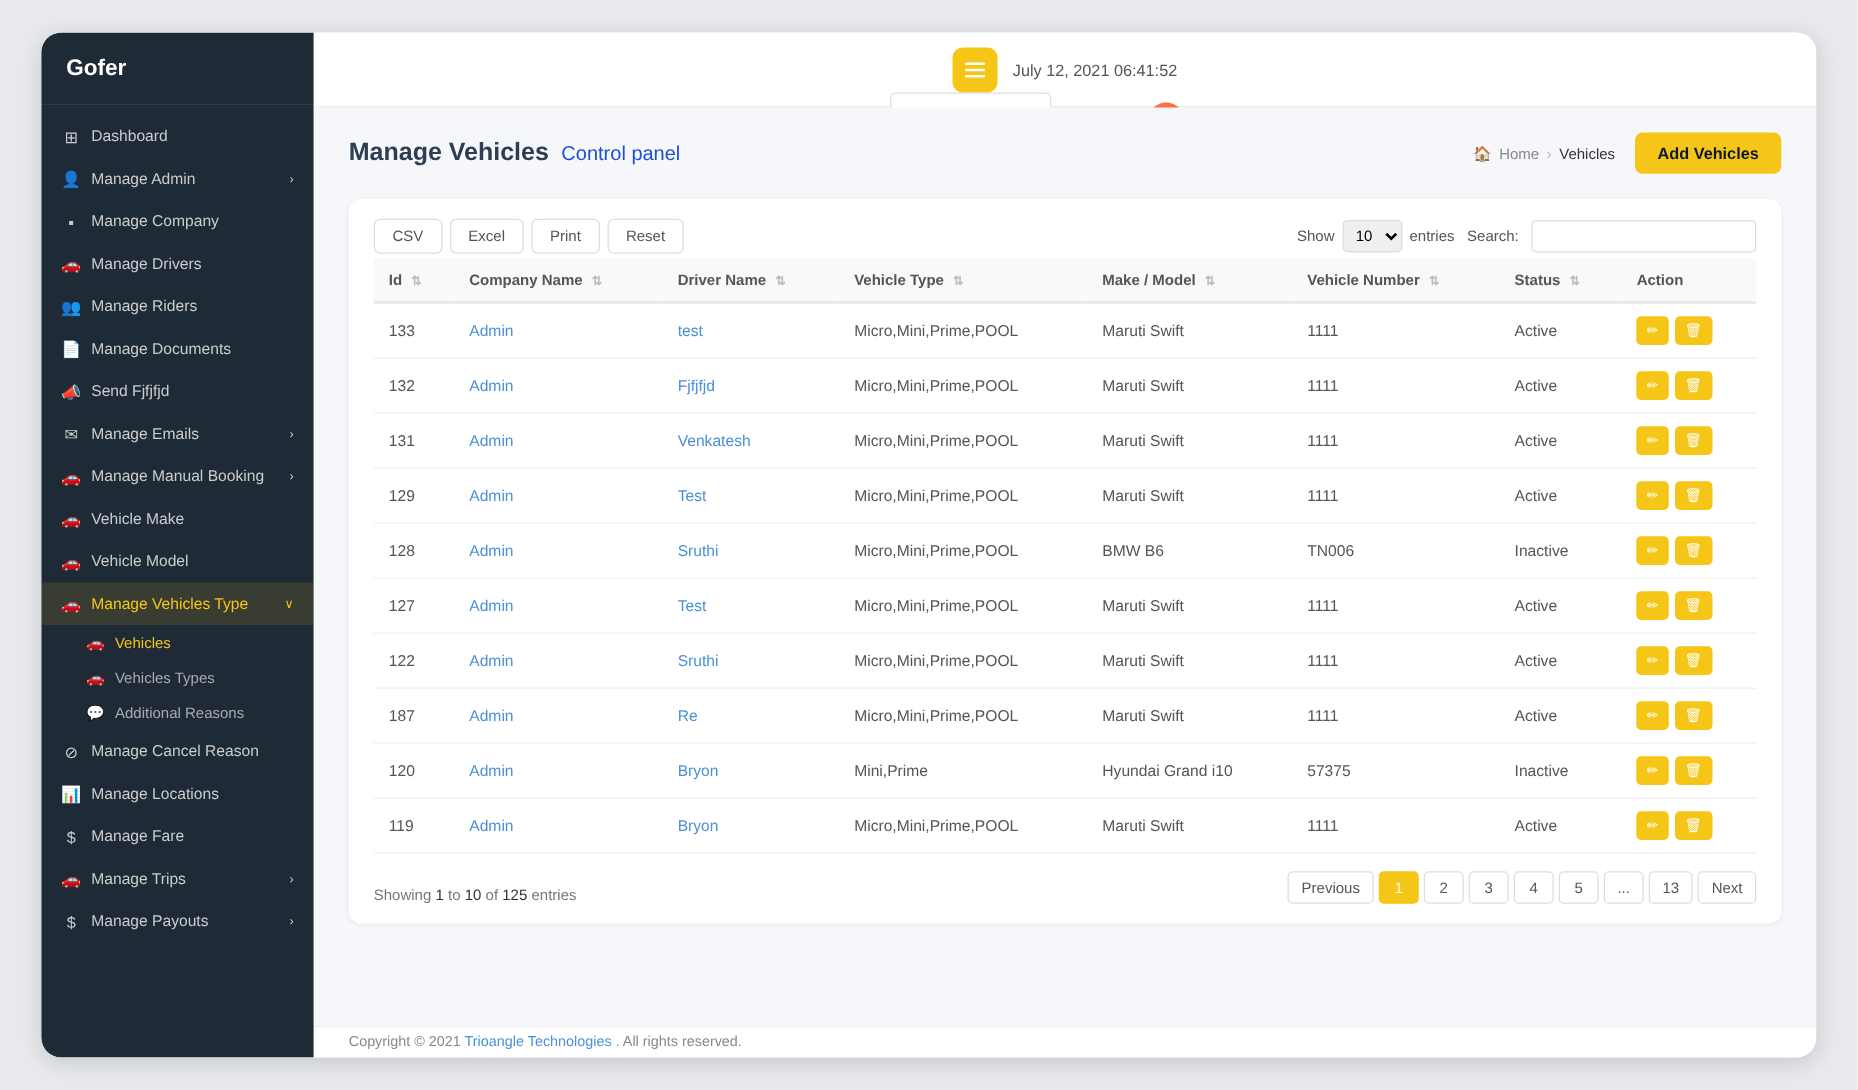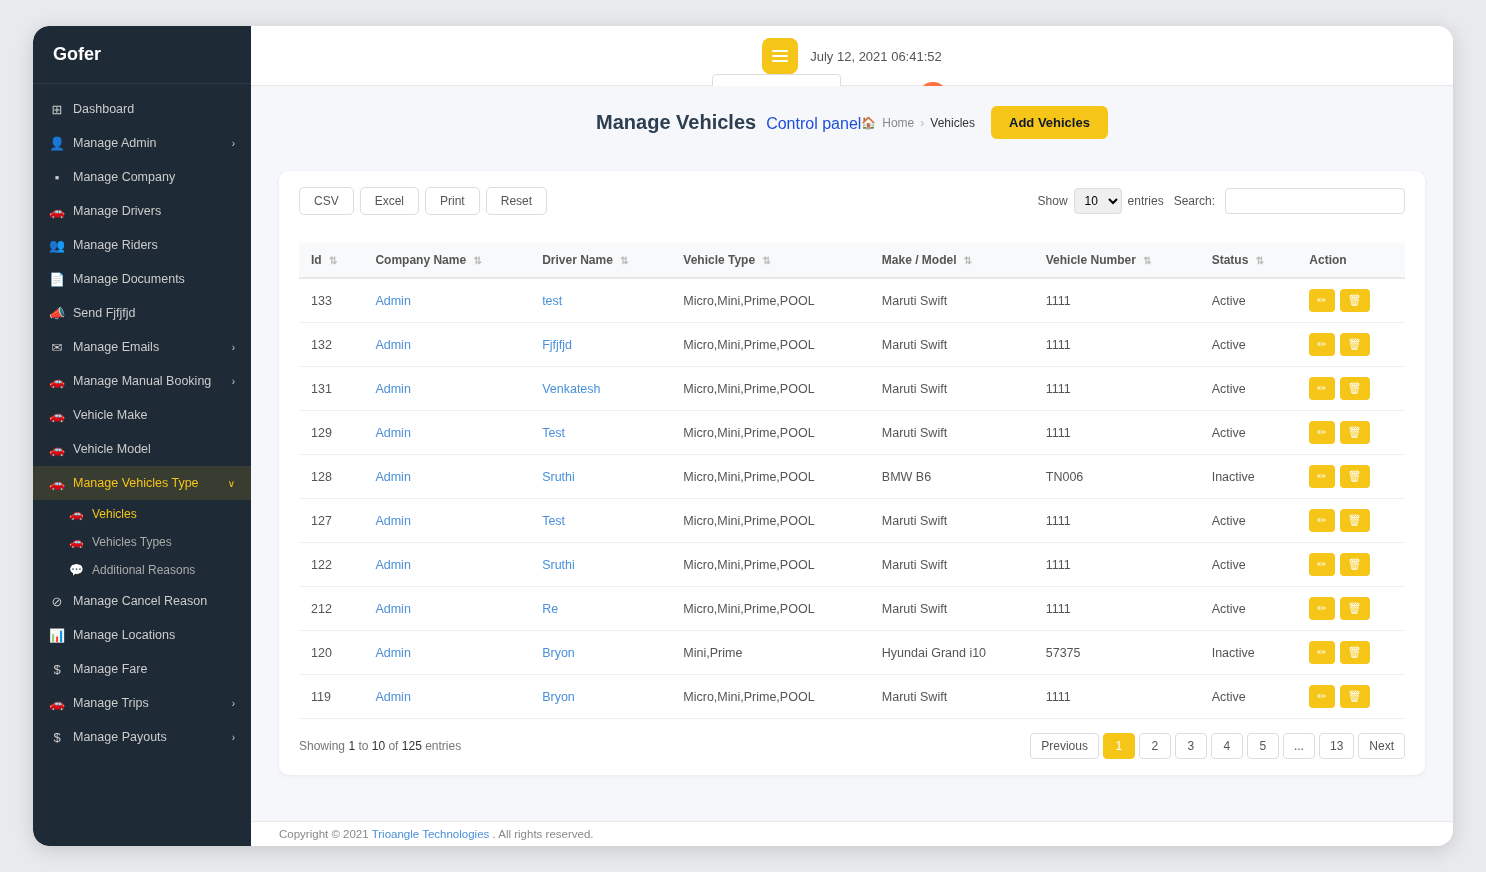--- a/index.html
+++ b/index.html
@@ -37,33 +37,33 @@
     .lang-select { border: 1px solid #ddd; border-radius: 4px; padding: 14px 8px; font-size: 12px; color: #555; cursor: pointer; background: #fff; }
     .google-logo { font-size: 13px; color: #666; font-weight: 600; }
     .admin-avatar { display: flex; align-items: center; gap: 8px; cursor: pointer; }
     .avatar-circle { width: 30px; height: 30px; background: #ff7043; border-radius: 50%; display: flex; align-items: center; justify-content: center; color: #fff; font-size: 12px; font-weight: 700; }
     .admin-name { font-size: 13px; color: #333; font-weight: 500; }
 
     
     .page-body { flex: 1; padding: 20px 28px; background: #f5f7fa; overflow-y: auto; }
 
     
-    .page-header { display: flex; align-items: center; justify-content: center; margin-bottom: 32px; }
+    .page-header { display: flex; align-items: center; justify-content: space-between; margin-bottom: 20px; }
     .page-title-area { display: flex; align-items: baseline; gap: 10px; }
     .page-title { font-size: 20px; font-weight: 600; color: #2c3e50; }
     .page-subtitle { font-size: 16px; color: #1d4ed8; }
     .breadcrumb { display: flex; align-items: center; gap: 6px; font-size: 12px; color: #888; }
     .breadcrumb-home { color: #888; display: flex; align-items: center; gap: 4px; }
     .breadcrumb-sep { color: #bbb; }
     .breadcrumb-current { color: #333; }
     .add-btn { background: #f5c518; color: #0f172a; border: none; border-radius: 6px; padding: 9px 18px; font-size: 13px; font-weight: 700; cursor: pointer; }
 
     
     .table-controls { background: #fff; border-radius: 10px; padding: 16px 20px; box-shadow: 0 1px 4px rgba(0,0,0,0.06); }
-    .table-top { display: flex; align-items: center; justify-content: space-between; margin-bottom: 28px; }
+    .table-top { display: flex; align-items: center; justify-content: space-between; margin-bottom: 4px; }
     .btn-group { display: flex; gap: 6px; }
     .btn-export { border: 1px solid #ddd; background: #fff; border-radius: 5px; padding: 6px 14px; font-size: 12px; cursor: pointer; color: #555; }
     .table-search { display: flex; align-items: center; gap: 10px; }
     .show-entries { display: flex; align-items: center; gap: 6px; font-size: 12px; color: #555; }
     .entries-select { border: 1px solid #ddd; border-radius: 4px; padding: 4px 6px; font-size: 12px; }
     .search-label { font-size: 12px; color: #555; }
     .search-input { border: 1px solid #ddd; border-radius: 4px; padding: 5px 10px; font-size: 12px; width: 180px; }
 
     
     .data-table { width: 100%; border-collapse: collapse; font-size: 12.5px; }
@@ -73,21 +73,21 @@
     .data-table td { padding: 10px 12px; border-bottom: 1px solid #f0f0f0; color: #555; }
     .company-link { color: #4a90d9; text-decoration: none; }
     .driver-link { color: #4a90d9; text-decoration: none; }
     .status-active { color: #27ae60; font-weight: 500; }
     .status-inactive { color: #e74c3c; font-weight: 500; }
     .action-btns { display: flex; gap: 5px; }
     .action-edit { background: #f5c518; border: none; border-radius: 4px; padding: 5px 8px; cursor: pointer; color: #fff; font-size: 11px; }
     .action-delete { background: #f5c518; border: none; border-radius: 4px; padding: 5px 8px; cursor: pointer; color: #fff; font-size: 11px; }
 
     
-    .table-footer { display: flex; align-items: center; justify-content: space-between; margin-top: 14px; }
+    .table-footer { display: flex; align-items: flex-end; justify-content: space-between; margin-top: 14px; }
     .showing-text { font-size: 12px; color: #777; }
     .showing-text span { color: #333; font-weight: 500; }
     .pagination { display: flex; align-items: center; gap: 4px; }
     .page-btn { border: 1px solid #ddd; background: #fff; border-radius: 4px; padding: 5px 10px; font-size: 12px; cursor: pointer; color: #555; min-width: 32px; text-align: center; }
     .page-btn.active { background: #f5c518; color: #fff; border-color: #f5c518; }
 
     
     .footer { background: #fff; border-top: 1px solid #e8e8e8; padding: 6px 28px; font-size: 11.5px; color: #888; border-radius: 0 0 16px 0; }
     .footer a { color: #4a90d9; text-decoration: none; }
   </style>
@@ -369,21 +369,21 @@
       <td>1111</td>
       <td class="status-active">Active</td>
       <td>
         <div class="action-btns">
           <button class="action-edit">✏</button>
           <button class="action-delete">🗑</button>
         </div>
       </td>
     </tr>
                 <tr>
-      <td>212</td>
+      <td>187</td>
       <td><a class="company-link" href="#">Admin</a></td>
       <td><a class="driver-link" href="#">Re</a></td>
       <td>Micro,Mini,Prime,POOL</td>
       <td>Maruti Swift</td>
       <td>1111</td>
       <td class="status-active">Active</td>
       <td>
         <div class="action-btns">
           <button class="action-edit">✏</button>
           <button class="action-delete">🗑</button>

